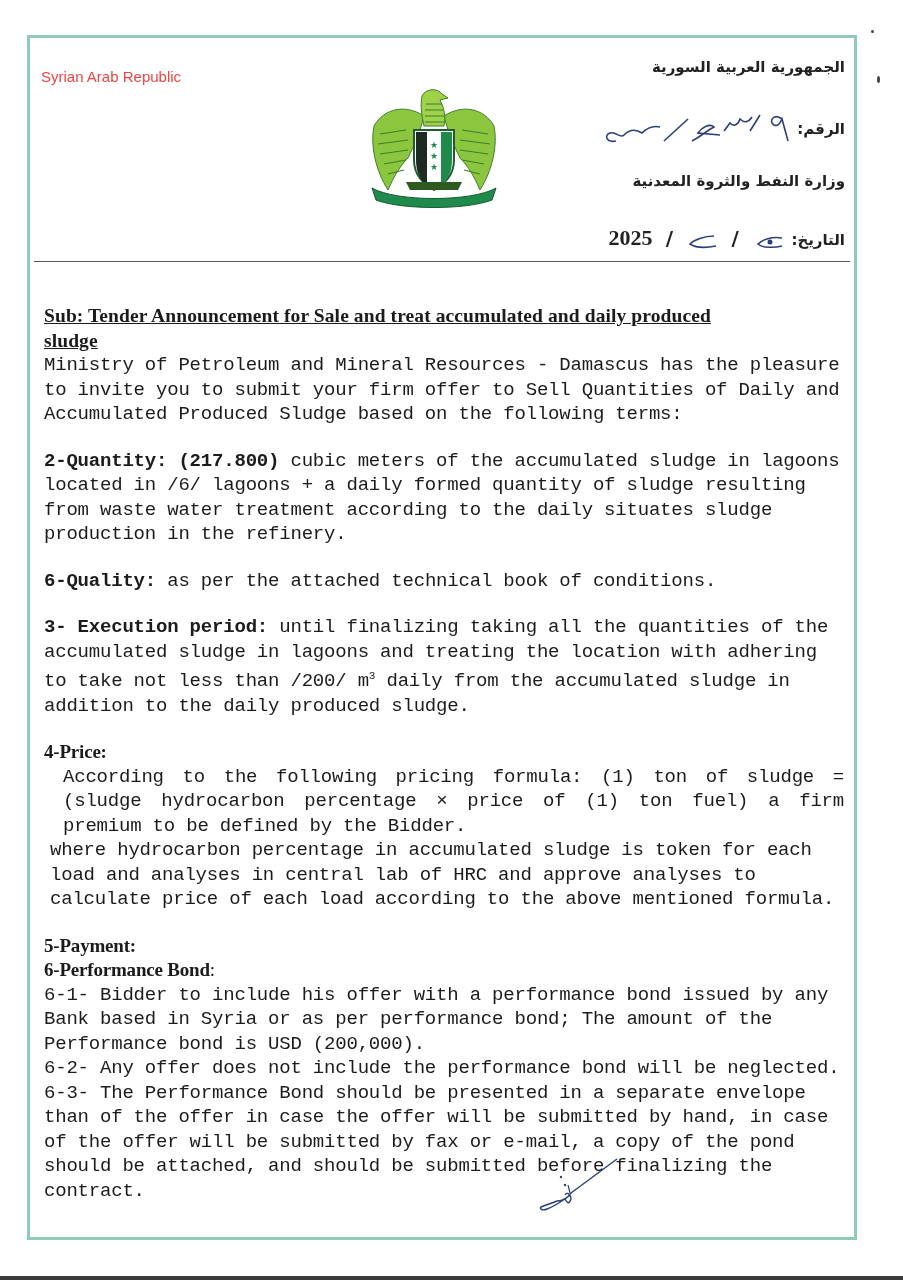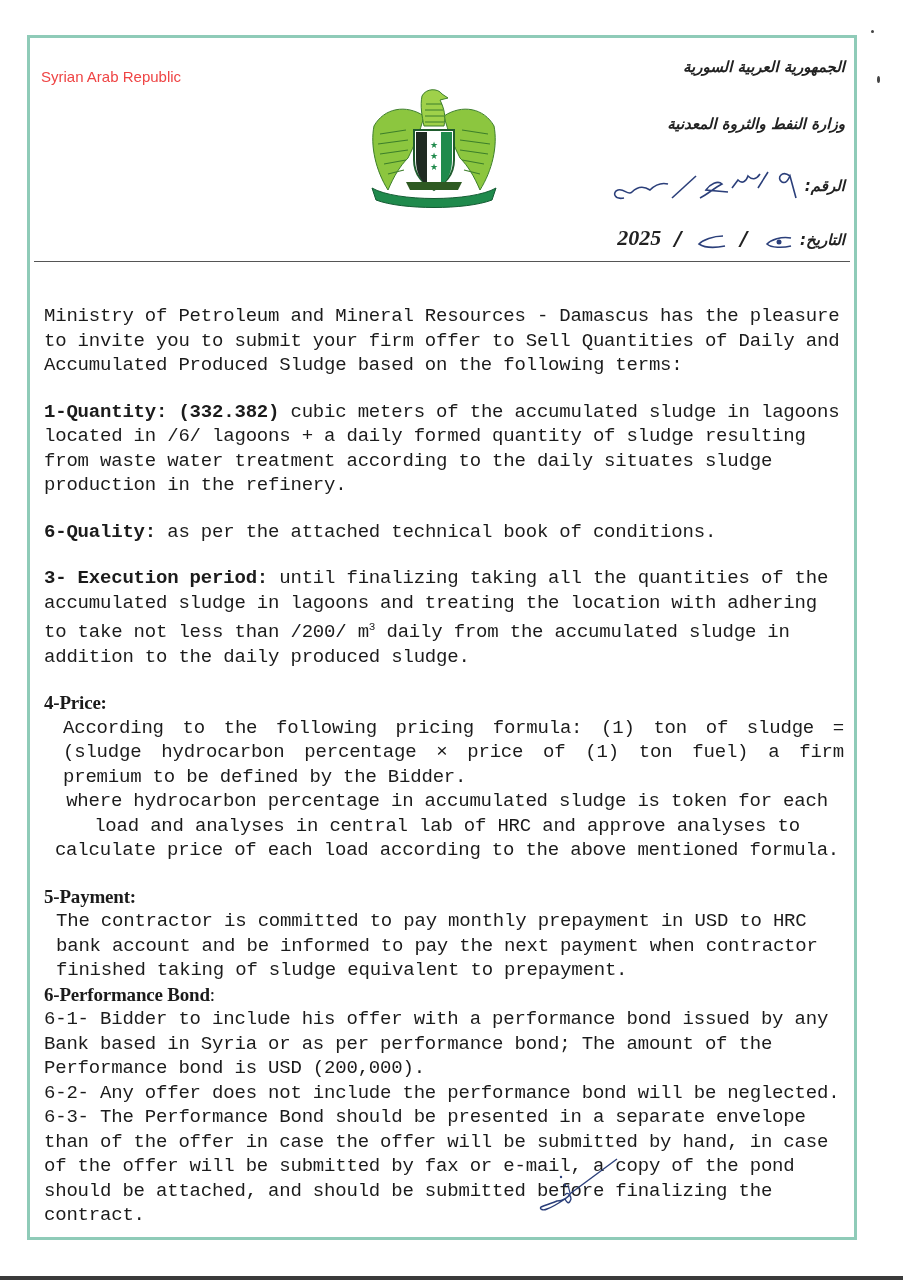--- a/index.html
+++ b/index.html
@@ -9,30 +9,30 @@
   }
   .bottom-edge { position: absolute; left: 0; top: 1276px; width: 903px; height: 4px; background: #3a3a3a; }
   .frame {
     position: absolute; left: 27px; top: 35px; width: 830px; height: 1205px;
     border: 3px solid #8fcbb8; box-sizing: border-box;
   }
   .en-head { position: absolute; left: 41px; top: 66px; font-family: "Liberation Sans", sans-serif; font-size: 15px; color: #ef4444; }
   .en-head div { height: 34px; line-height: 22px; }
   .emblem { position: absolute; left: 366px; top: 86px; width: 136px; height: 122px; }
   .ar-head { position: absolute; right: 58px; top: 52px; direction: rtl; text-align: right; font-family: "DejaVu Sans", sans-serif; font-weight: bold; font-size: 15px; color: #222; }
-  .ar-row { height: 57px; line-height: 30px; white-space: nowrap; font-style: italic; }
+  .ar-row { height: 57px; line-height: 30px; white-space: nowrap; }
   .hand { display: inline-block; vertical-align: middle; }
   .date-year { font-family: "Liberation Serif", serif; font-weight: bold; font-size: 22px; }
   .head-rule { position: absolute; left: 34px; top: 261px; width: 816px; height: 1px; background: #555; }
   .content { position: absolute; left: 44px; top: 304px; width: 800px; font-size: 19px; line-height: 24.5px; letter-spacing: -0.2px; }
   .subject { font-weight: bold; text-decoration: underline; font-size: 19.5px; letter-spacing: 0.1px; }
   .para { margin: 0; font-family: Liberation Mono, monospace; }
   .gap { height: 22px; }
   .bold { font-weight: bold; }
-  .indent1 { padding-left: 6px; text-align: center; }
+  .indent1 { padding-left: 6px; }
   .indent2 { padding-left: 12px; }
   .sig { position: absolute; left: 535px; top: 1155px; }
   .speck { position: absolute; background: #444; border-radius: 50%; }
 </style>
 </head>
 <body>
 
 <div class="bottom-edge"></div>
 <span class="speck" style="left:871px;top:30px;width:3px;height:3px;"></span>
 <span class="speck" style="left:877px;top:76px;width:3px;height:7px;"></span>
@@ -61,54 +61,57 @@
   <text x="68" y="73" font-size="9" text-anchor="middle" fill="#1f8a4c">★</text>
   <text x="68" y="84" font-size="9" text-anchor="middle" fill="#1f8a4c">★</text>
 
   <path d="M40 96 L96 96 L92 104 L44 104Z" fill="#2e5a22"></path>
 
   <path d="M6 102 C30 116 106 116 130 102 L126 114 C100 124 36 124 10 114Z" fill="#1f8a4c" stroke="#145c33" stroke-width="1"></path>
 </svg>
 
 <div class="ar-head">
   <div class="ar-row">الجمهورية العربية السورية</div>
-  <div class="ar-row">وزارة النفط والثروة المعدنية</div>
   <div class="ar-row">
     <span>الرقم:</span>
     <svg class="hand" width="190" height="40" viewBox="0 0 190 40">
       <path d="M180 10 C172 4 166 12 172 16 C176 18 178 14 180 10 L186 32" fill="none" stroke="#2b3f7a" stroke-width="1.6"></path>
       <path d="M158 6 L148 22 M150 8 C146 14 142 14 138 10 C136 16 132 18 128 14 L122 22" fill="none" stroke="#2b3f7a" stroke-width="1.6"></path>
       <path d="M118 26 L96 24 C100 18 108 14 112 18 C104 22 98 28 90 32" fill="none" stroke="#2b3f7a" stroke-width="1.6"></path>
       <path d="M86 10 L62 32" fill="none" stroke="#2b3f7a" stroke-width="1.6"></path>
       <path d="M58 18 C50 16 44 20 40 24 C34 20 28 20 22 26 C18 30 14 22 8 24 C2 26 4 34 14 32" fill="none" stroke="#2b3f7a" stroke-width="1.6"></path>
     </svg>
   </div>
+  <div class="ar-row">وزارة النفط والثروة المعدنية</div>
   <div class="ar-row">
     <span>التاريخ:</span>
     <svg class="hand" width="34" height="22" viewBox="0 0 34 22">
       <path d="M30 8 C20 6 10 10 6 14 C10 18 22 18 30 16" fill="none" stroke="#2b3f7a" stroke-width="1.6"></path>
       <circle cx="18" cy="12" r="2.5" fill="#2b3f7a"></circle>
     </svg>
     <span style="font-weight:bold;font-size:20px;padding:0 8px;">/</span>
     <svg class="hand" width="32" height="22" viewBox="0 0 32 22">
       <path d="M28 6 C18 6 8 10 4 14 C10 18 20 18 30 16" fill="none" stroke="#2b3f7a" stroke-width="1.6"></path>
     </svg>
     <span style="font-weight:bold;font-size:20px;padding:0 8px;">/</span>
     <span class="date-year">2025</span>
   </div>
 </div>
 
 <div class="head-rule"></div>
 
 <div class="content">
+  <div class="subject">
+    <span>Sub: Tender Announcement for Sale and treat accumulated and daily produced</span><br>
+    <span>sludge</span></div>
   <p class="para">Ministry of Petroleum and Mineral Resources - Damascus has the pleasure to invite you to submit your firm offer to Sell Quantities of Daily and Accumulated Produced Sludge based on the following terms:</p>
 
   <div class="gap"></div>
   <p class="para">
-    <span class="bold">1-Quantity: (332.382)</span><span> cubic meters of the accumulated sludge in lagoons located in /6/ lagoons + a daily formed quantity of sludge resulting from waste water treatment according to the daily situates sludge production in the refinery.</span>
+    <span class="bold">2-Quantity: (217.800)</span><span> cubic meters of the accumulated sludge in lagoons located in /6/ lagoons + a daily formed quantity of sludge resulting from waste water treatment according to the daily situates sludge production in the refinery.</span>
   </p>
 
   <div class="gap"></div>
   <p class="para">
     <span class="bold">6-Quality:</span><span> as per the attached technical book of conditions.</span>
   </p>
 
   <div class="gap"></div>
   <p class="para">
     <span class="bold">3- Execution period:</span><span> until finalizing taking all the quantities of the accumulated sludge in lagoons and treating the location with adhering to take not less than /200/ m</span><sup style="font-size:11px;">3</sup><span> daily from the accumulated sludge in addition to the daily produced sludge.</span>
@@ -117,21 +120,20 @@
   <div class="gap"></div>
   <div>
     <div class="bold">4-Price:</div>
     <p class="para indent1" style="text-align:justify;margin-left:13px;">According to the following pricing formula: (1) ton of sludge = (sludge hydrocarbon percentage × price of (1) ton fuel) a firm premium to be defined by the Bidder.</p>
     <p class="para indent1">where hydrocarbon percentage in accumulated sludge is token for each load and analyses in central lab of HRC and approve analyses to calculate price of each load according to the above mentioned formula.</p>
   </div>
 
   <div class="gap"></div>
   <div>
     <div class="bold">5-Payment:</div>
-    <p class="para indent2">The contractor is committed to pay monthly prepayment in USD to HRC bank account and be informed to pay the next payment when contractor finished taking of sludge equivalent to prepayment.</p>
   </div>
 
   <div>
     <div><span class="bold">6-Performance Bond</span><span>:</span></div>
     <p class="para">6-1- Bidder to include his offer with a performance bond issued by any Bank based in Syria or as per performance bond; The amount of the Performance bond is USD (200,000).</p>
     <p class="para">6-2- Any offer does not include the performance bond will be neglected.</p>
     <p class="para">6-3- The Performance Bond should be presented in a separate envelope than of the offer in case the offer will be submitted by hand, in case of the offer will be submitted by fax or e-mail, a copy of the pond should be attached, and should be submitted before finalizing the contract.</p>
   </div>
 </div>
 

